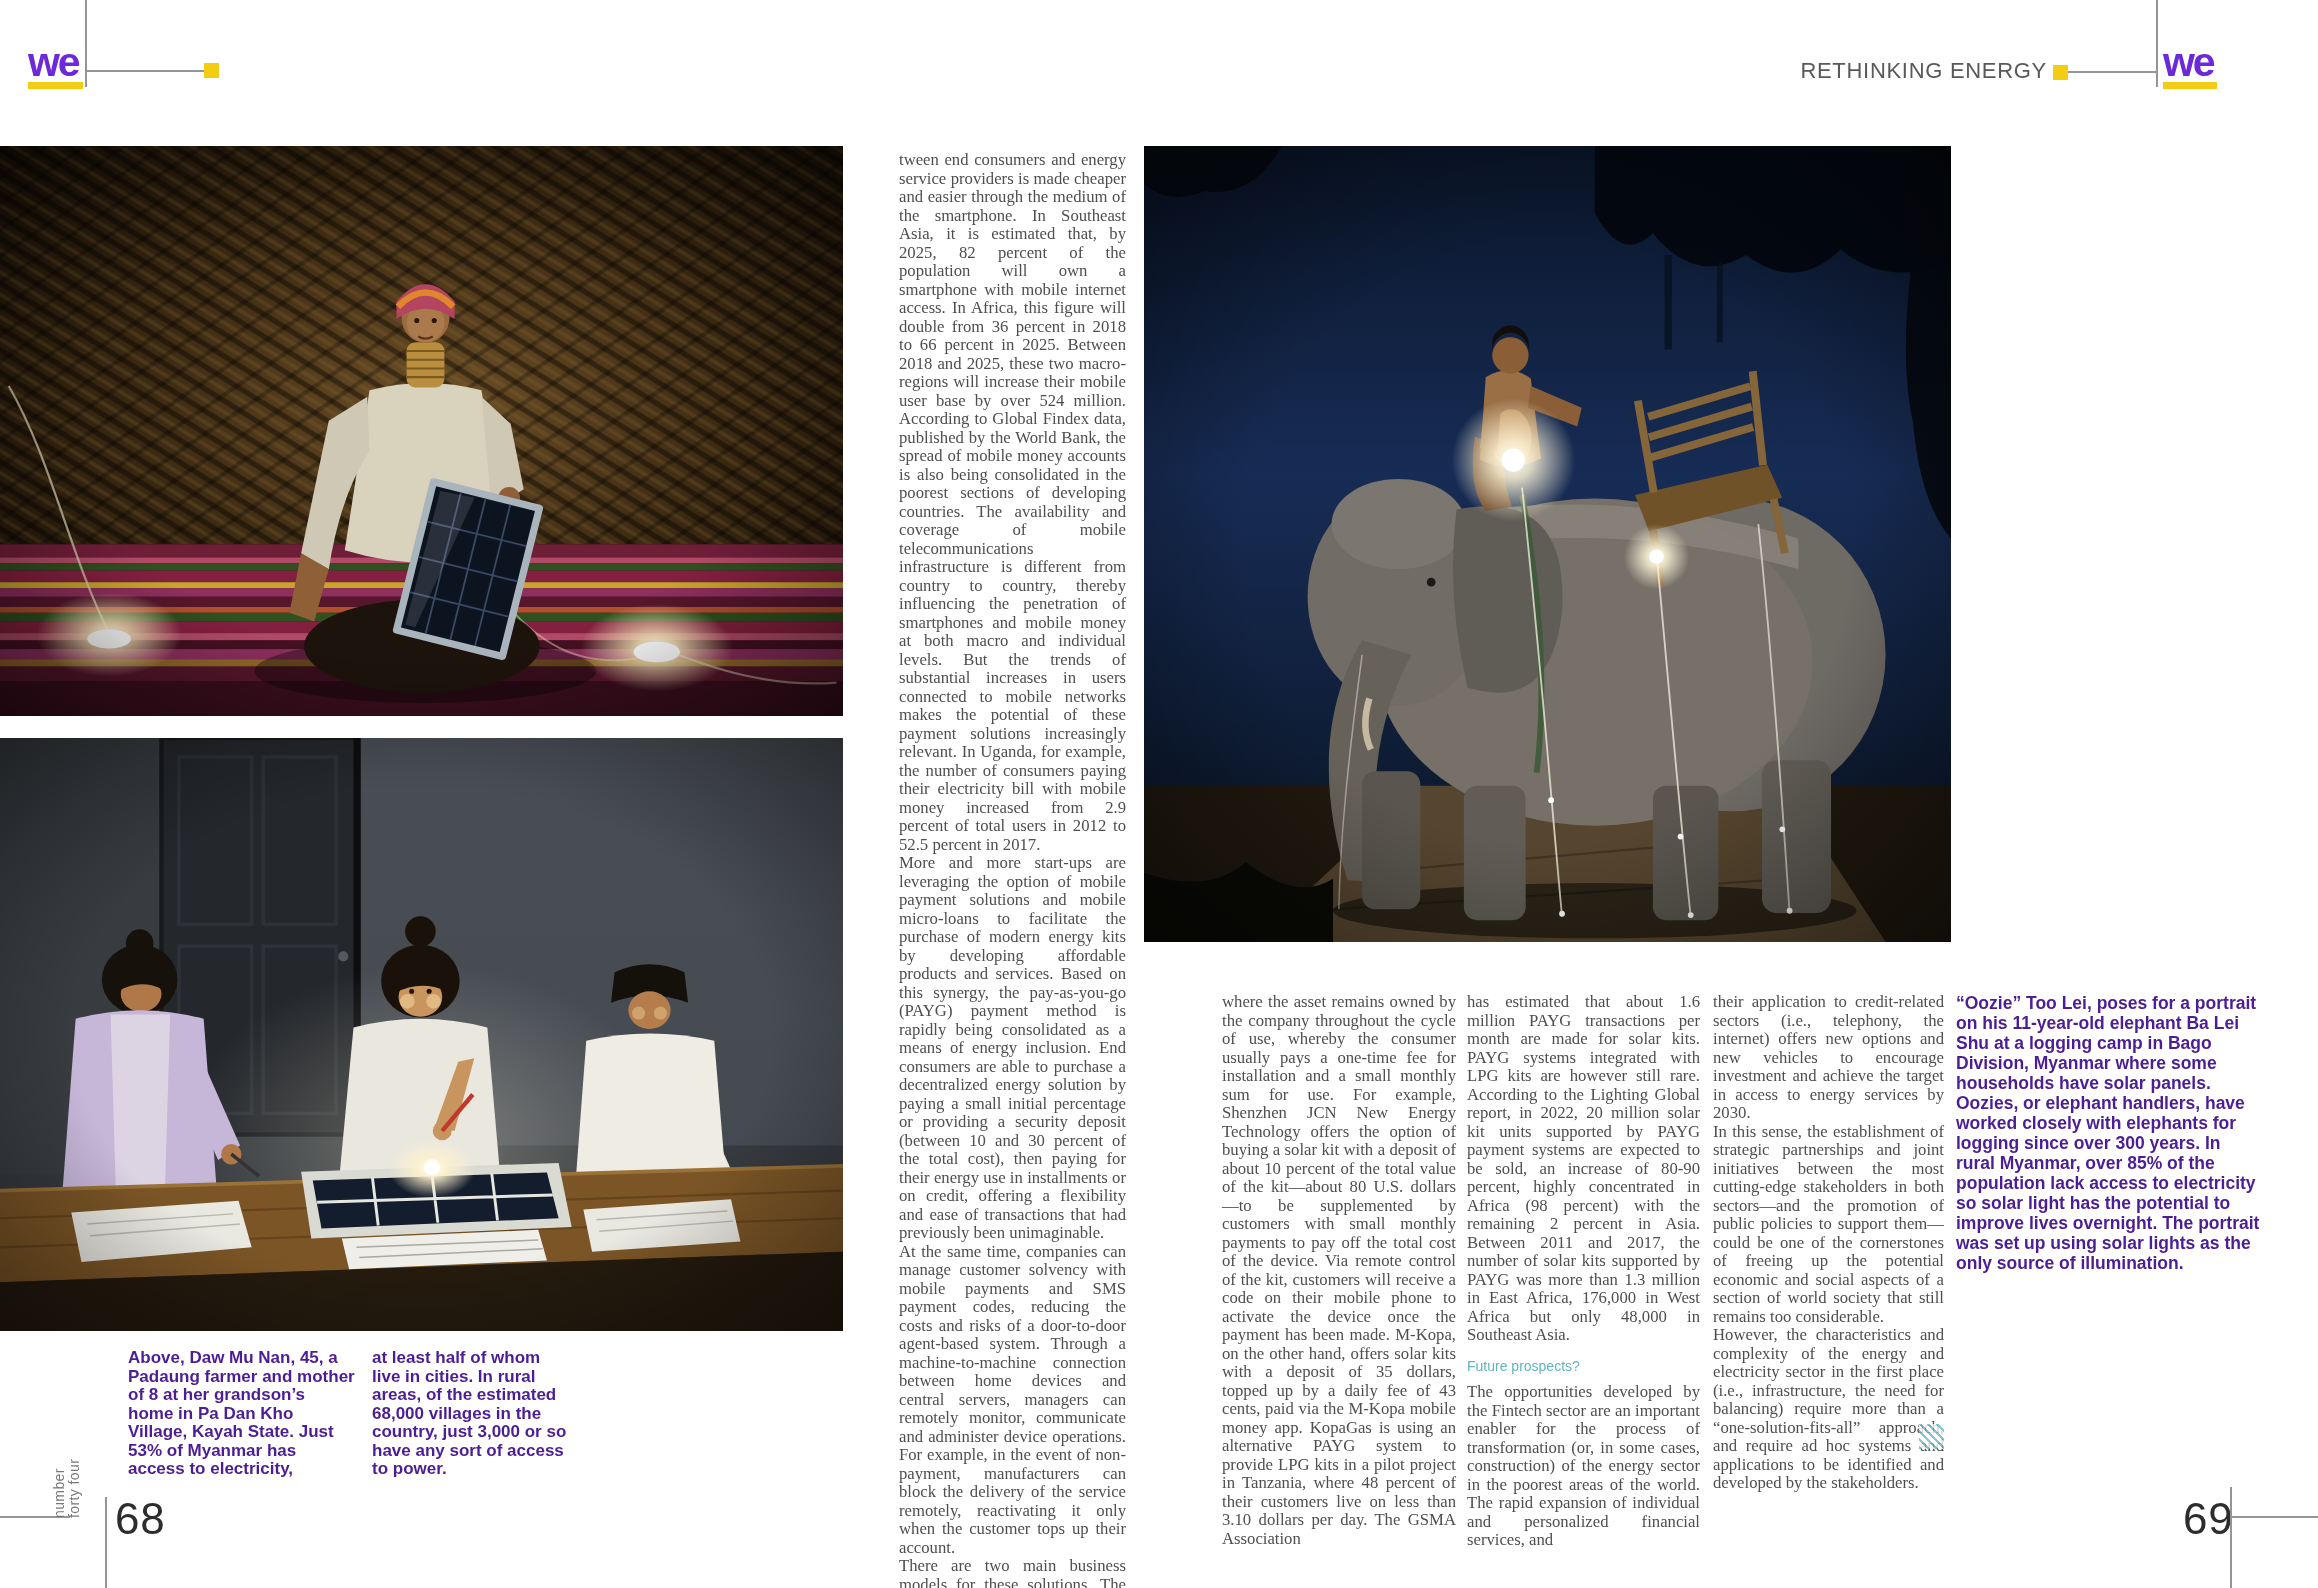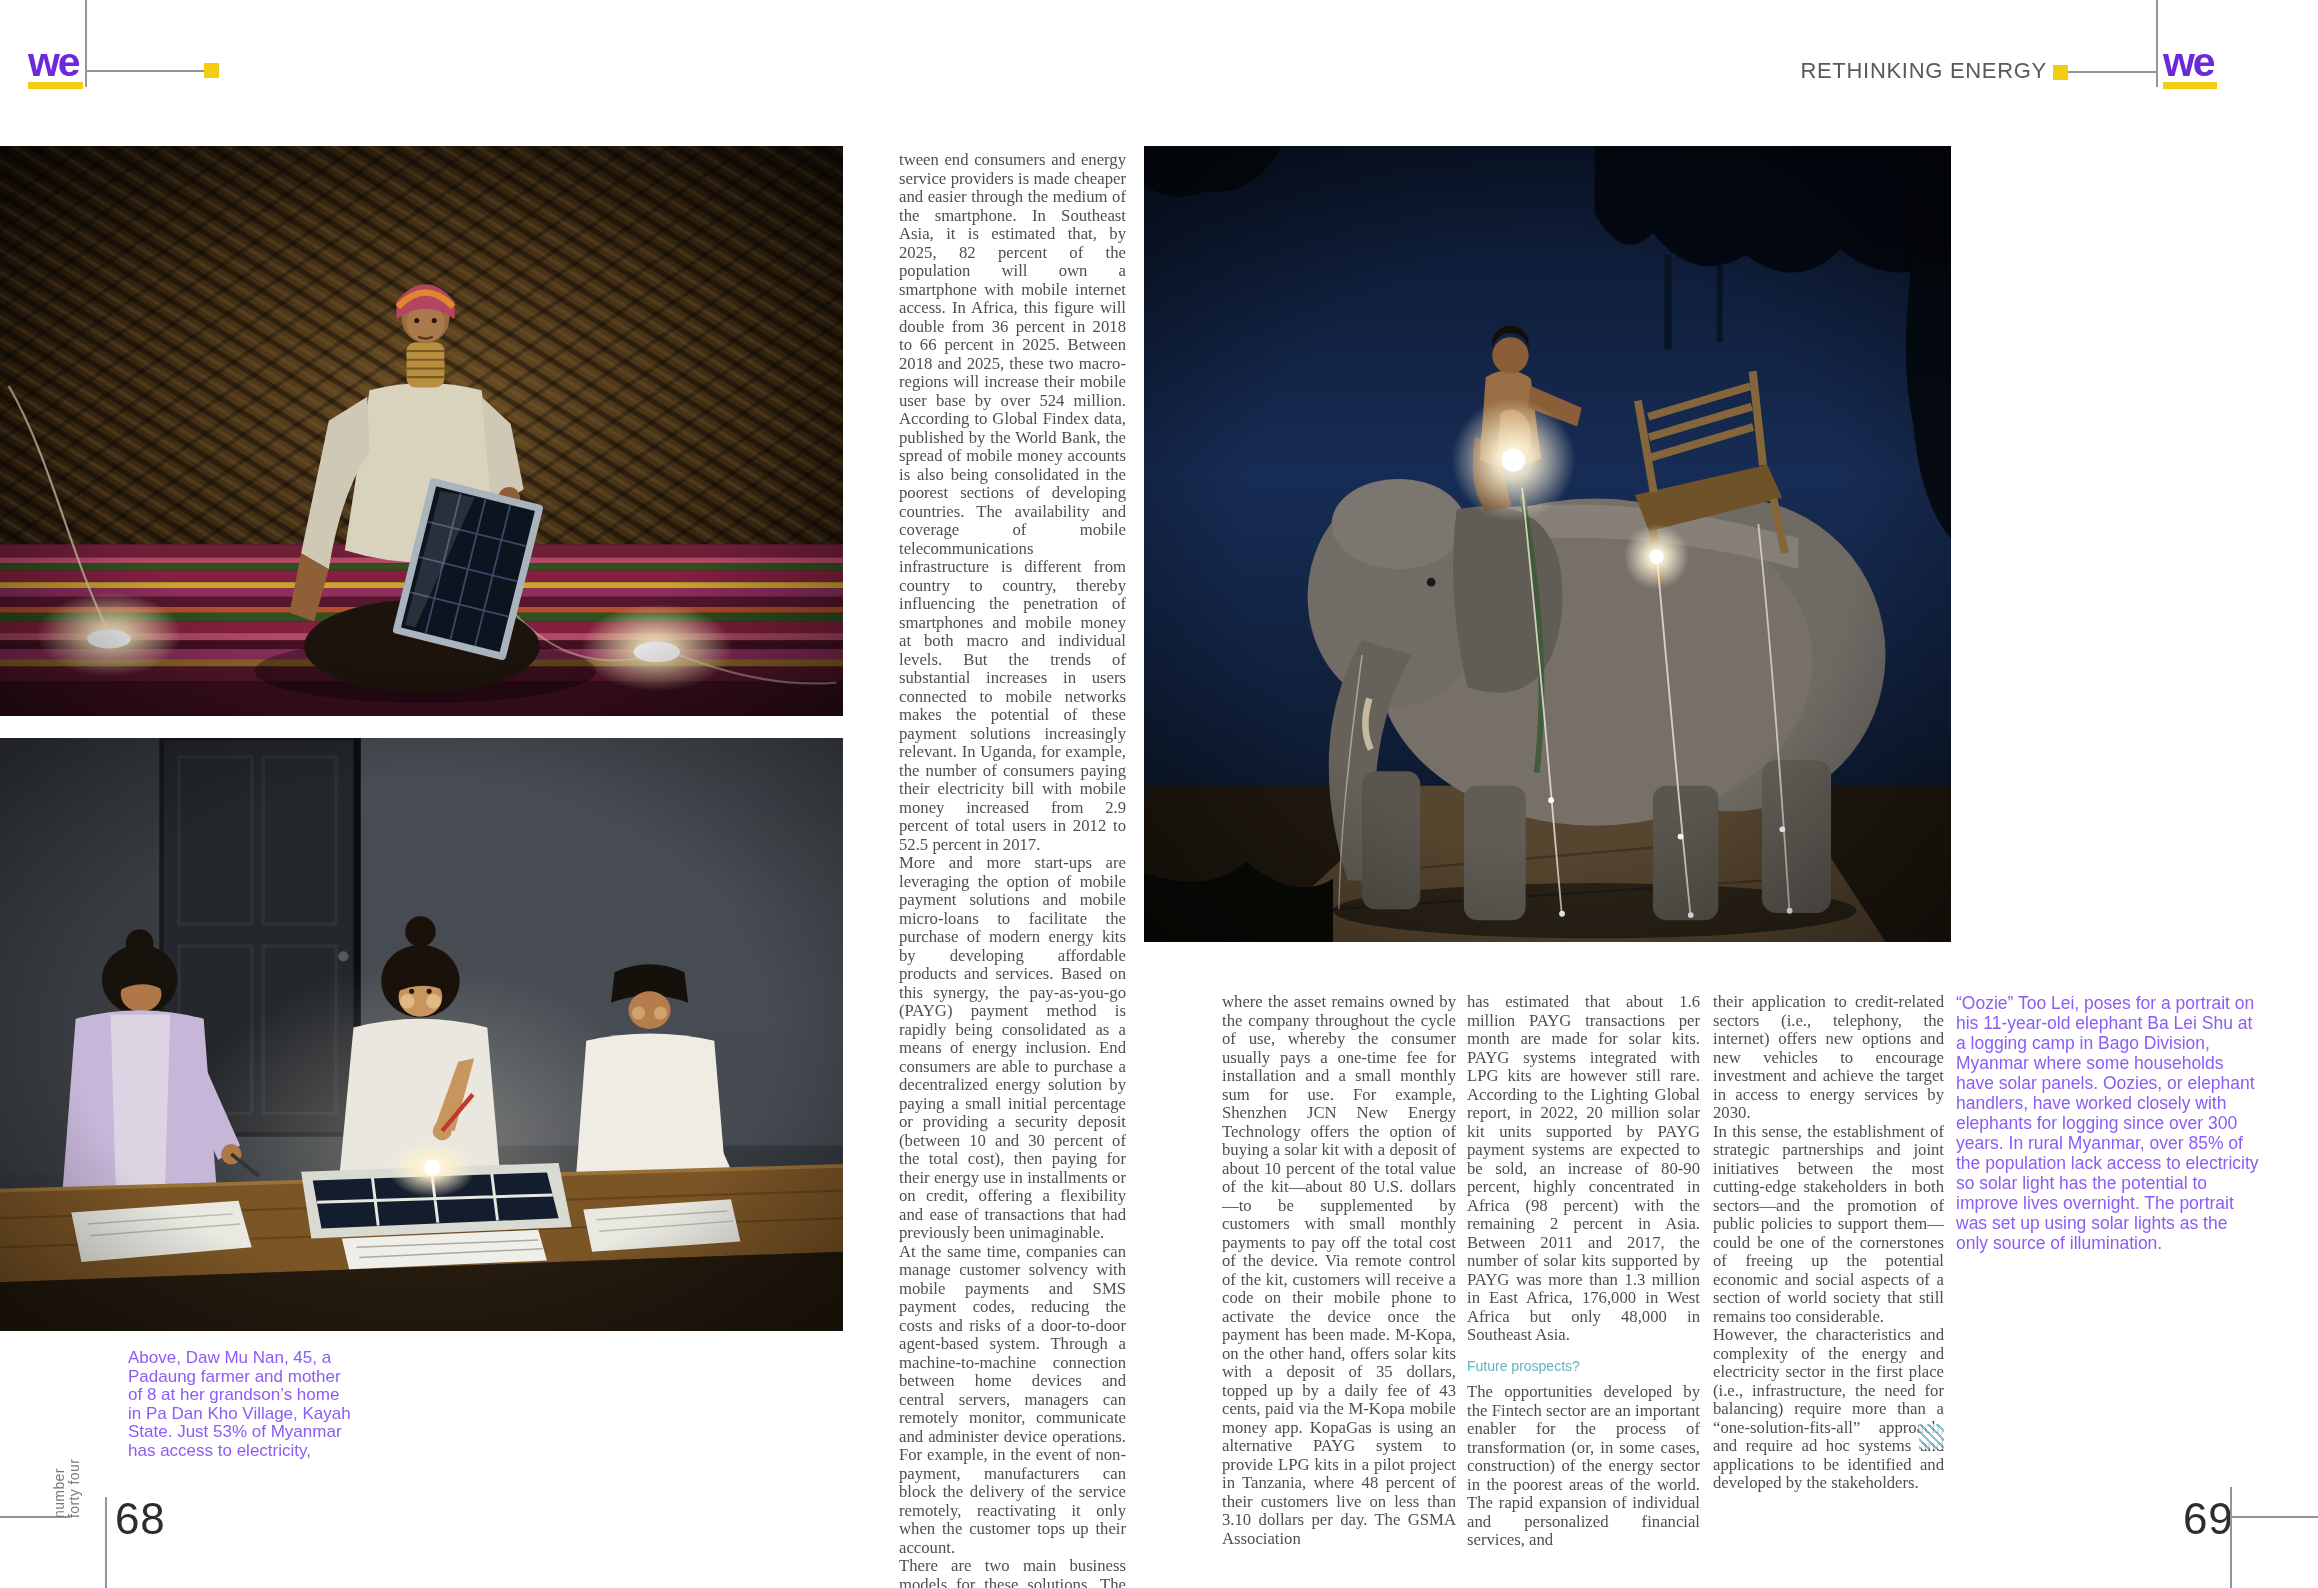--- a/index.html
+++ b/index.html
@@ -10,22 +10,22 @@
   .we-logo{position:absolute;font-family:"Liberation Sans",sans-serif;font-weight:bold;
            font-size:41px;letter-spacing:-2.2px;color:#6d28d9;line-height:1;}
   .we-bar{position:absolute;height:6.5px;background:var(--accent_yellow,#f3cd13);}
   .section-title{position:absolute;font-size:22px;letter-spacing:0.7px;color:#58595b;
                  text-align:right;line-height:1;}
   .bodycol{position:absolute;font-family:"Liberation Serif",serif;font-size:16.7px;
            line-height:18.5px;color:#4e4e50;text-align:justify;}
   .bodycol p{margin:0;}
   .tealhead{font-family:"Liberation Sans",sans-serif;font-size:14px;line-height:23px;
             color:var(--heading_teal,#5fb5c2);margin:10.2px 0 5.8px 0;font-weight:normal;}
-  .capt{position:absolute;font-family:"Liberation Sans",sans-serif;font-weight:normal;
-        font-size:17px;line-height:18.5px;color:#8b5cf6;}
+  .capt{position:absolute;font-family:"Liberation Sans",sans-serif;font-weight:bold;
+        font-size:17px;line-height:18.5px;color:#4c1d95;}
   .capt-right{font-size:17.5px;line-height:20px;}
   .photo{position:absolute;overflow:hidden;background:#111;}
   .photo svg{display:block;width:100%;height:100%;}
   .pagenum{position:absolute;font-family:Liberation Sans, sans-serif;font-size:44px;
            font-weight:100;color:#2d2d2d;line-height:1;letter-spacing:0.7px;}
   .issue{position:absolute;writing-mode:vertical-rl;transform:rotate(180deg);
          font-size:14px;line-height:15.3px;color:#77787b;letter-spacing:0.4px;}
   .endmark{position:absolute;width:25px;height:25px;opacity:.75;
            background:repeating-linear-gradient(45deg,var(--heading_teal,#5fb5c2) 0 2.2px,#ffffff 2.2px 5.8px);}
 </style>
@@ -348,20 +348,21 @@
   <div class="bodycol" style="left:1713px;top:993px;width:231px;height:509px;">
     <p>their application to credit-related sectors (i.e., telephony, the internet) offers new options and new vehicles to encourage investment and achieve the target in access to energy services by 2030.</p>
     <p>In this sense, the establishment of strategic partnerships and joint initiatives between the most cutting-edge stakeholders in both sectors—and the promotion of public policies to support them—could be one of the cornerstones of freeing up the potential economic and social aspects of a section of world society that still remains too considerable.</p>
     <p>However, the characteristics and complexity of the energy and electricity sector in the first place (i.e., infrastructure, the need for balancing) require more than a “one-solution-fits-all” approach, and require ad hoc systems and applications to be identified and developed by the stakeholders.</p>
   </div>
   <div class="endmark" style="left:1919px;top:1424px;"></div>
 
   <div class="capt capt-right" style="left:1956px;top:993px;width:304px;">“Oozie” Too Lei, poses for a portrait on his 11-year-old elephant Ba Lei Shu at a logging camp in Bago Division, Myanmar where some households have solar panels. Oozies, or elephant handlers, have worked closely with elephants for logging since over 300 years. In rural Myanmar, over 85% of the population lack access to electricity so solar light has the potential to improve lives overnight. The portrait was set up using solar lights as the only source of illumination.</div>
 
   <div class="capt" style="left:128px;top:1349px;width:227px;">Above, Daw Mu Nan, 45, a Padaung farmer and mother of 8 at her grandson’s home in Pa Dan Kho Village, Kayah State. Just 53% of Myanmar has access to electricity,</div>
+  <div class="capt" style="left:372px;top:1349px;width:195px;">at least half of whom live in cities. In rural areas, of the estimated 68,000 villages in the country, just 3,000 or so have any sort of access to power.</div>
 
   <div class="rule" style="left:0;top:1516px;width:70px;height:2.2px;"></div>
   <div class="rule" style="left:105px;top:1497px;width:2.2px;height:92px;"></div>
   <div class="issue" style="left:52px;top:1453px;height:65px;">
     <span>number</span><br>
     <span>forty four</span>
   </div>
   <div class="pagenum" style="left:115px;top:1497px;">68</div>
 
   <div class="pagenum" style="left:2183px;top:1497px;">69</div>

